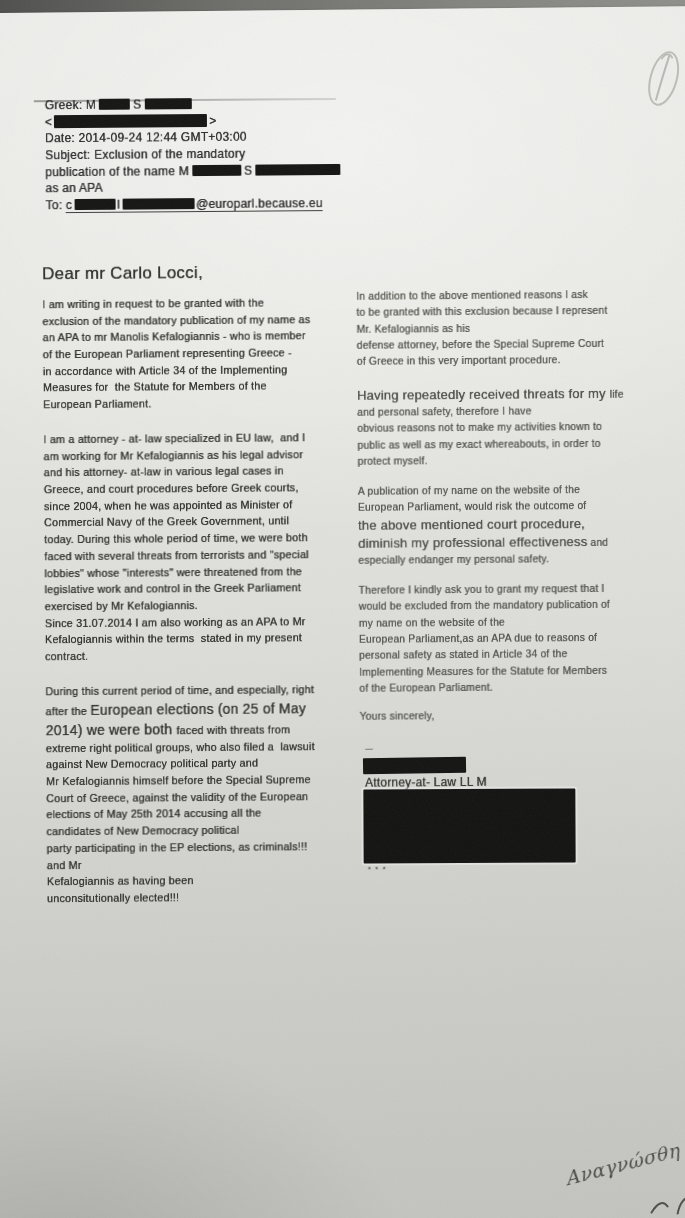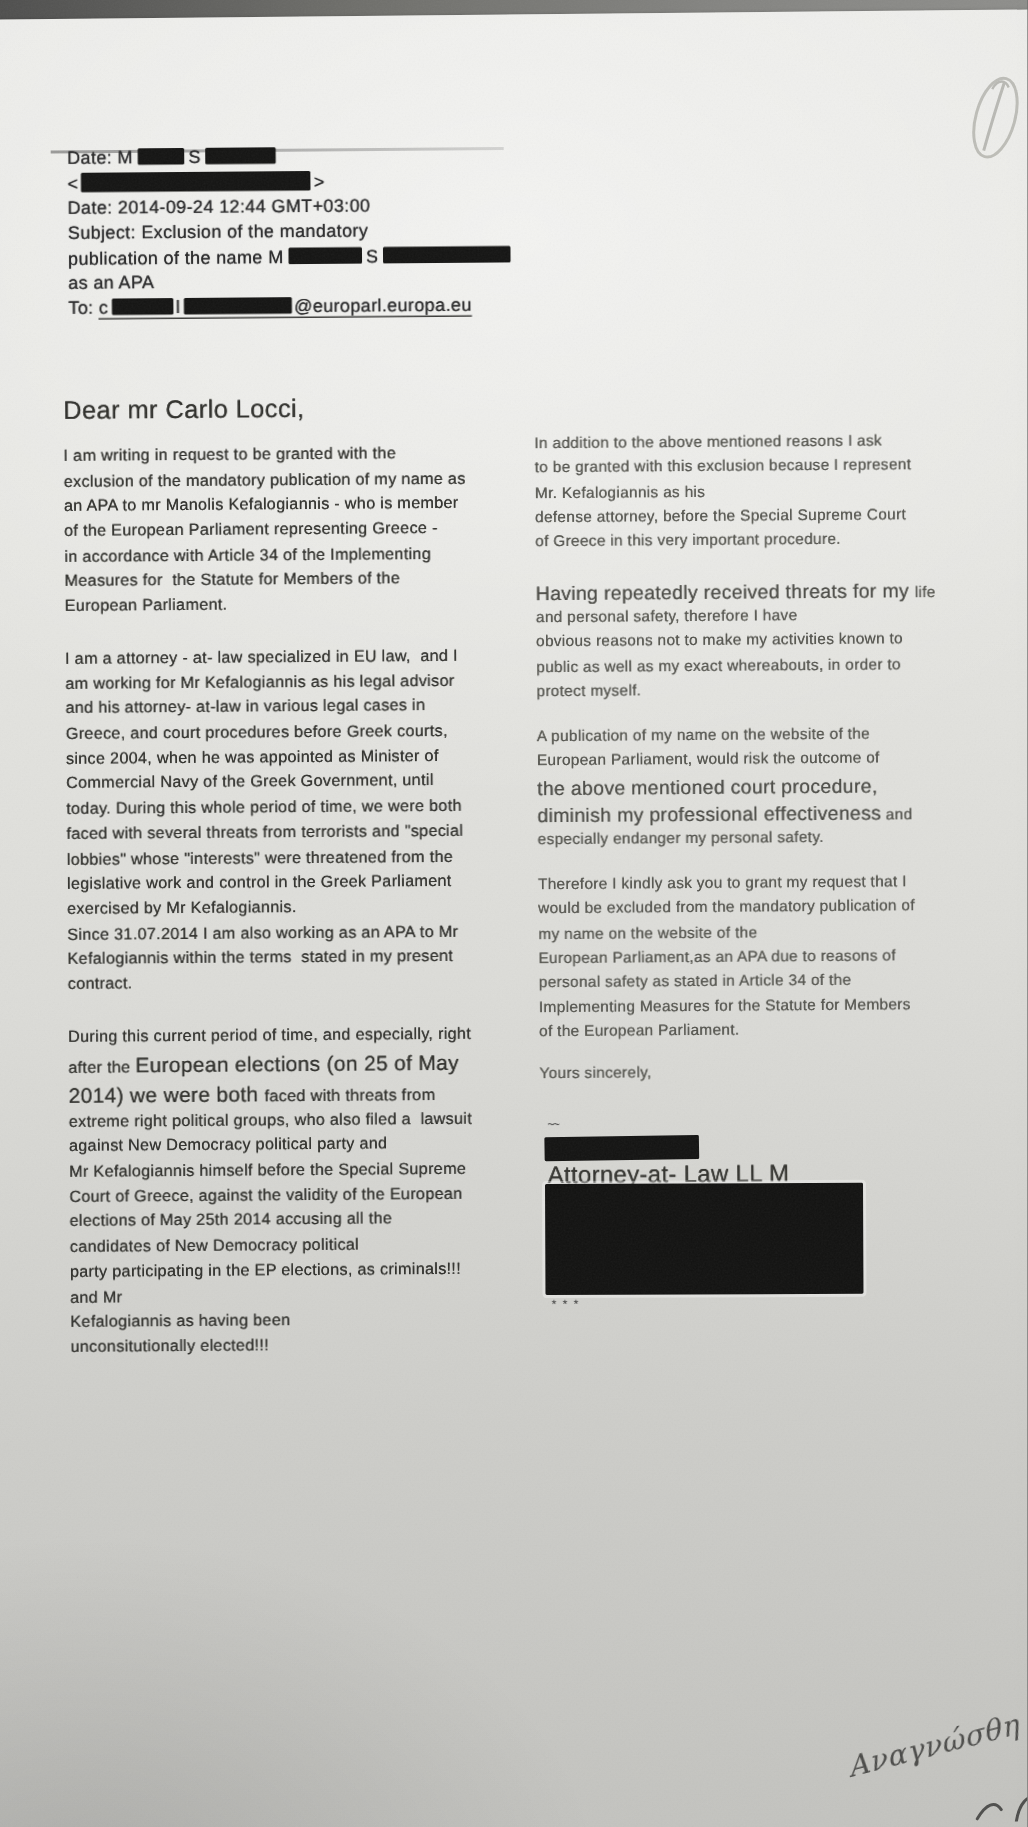--- a/index.html
+++ b/index.html
@@ -48,21 +48,21 @@
         filter:blur(.3px);text-shadow:0 0 .4px currentColor;}
   .lp1{top:295px;} .lp2{top:430px;} .lp3{top:682px;}
   .rpA{top:290px;} .rpB{top:388px;} .rpC{top:485px;} .rpD{top:584px;}
   .closing{top:712px;}
 
   
   .sig-mark-top{position:absolute;left:359px;top:746px;font-size:8px;color:#222;
         letter-spacing:-1px;filter:blur(.3px);}
   .sig-bar-small{position:absolute;left:357px;top:759px;width:103px;height:16px;
         background:#131312;border-radius:1px;transform:rotate(-.4deg);}
-  .sig-title{position:absolute;left:359px;top:777px;font-size:16px;color:#33332f;
+  .sig-title{position:absolute;left:359px;top:777px;font-size:12px;color:#33332f;
         letter-spacing:.2px;filter:blur(.35px);text-shadow:0 0 .4px currentColor;white-space:pre;}
   .sig-bar-big{position:absolute;left:357px;top:791px;width:212px;height:74px;
         background:#121211;border-radius:1px;transform:rotate(.2deg);
         box-shadow:0 0 0 2px rgba(255,255,255,.35);}
   .sig-mark-bottom{position:absolute;left:361px;top:866px;font-size:8px;color:#333;
         letter-spacing:1px;filter:blur(.3px);}
 
   
   .handwriting{position:absolute;left:556px;top:1156px;font-family:"DejaVu Serif", serif;
         font-style:italic;font-size:19px;color:#3b3b39;letter-spacing:.5px;
@@ -84,27 +84,27 @@
 
     <div class="pencil-mark">
       <svg width="42" height="70" viewBox="0 0 42 70">
         <ellipse cx="21" cy="36" rx="13" ry="27" transform="rotate(16 21 36)" fill="none" stroke="#97978f" stroke-width="2"></ellipse>
         <path d="M27 13 C22 28 17 44 13 58" fill="none" stroke="#8f8f88" stroke-width="2"></path>
         <path d="M19 17 C23 10 28 11 30 16" fill="none" stroke="#8f8f88" stroke-width="1.6"></path>
       </svg>
     </div>
 
     <div class="hdr">
-      <div class="hline"><span>Date: M</span><span class="bar b1"></span><span>S</span><span class="bar b2"></span></div>
+      <div class="hline"><span>Greek: M</span><span class="bar b1"></span><span>S</span><span class="bar b2"></span></div>
       <div class="hline"><span>&lt;</span><span class="bar b3"></span><span>&gt;</span></div>
       <div class="hline">Date: 2014-09-24 12:44 GMT+03:00</div>
       <div class="hline">Subject: Exclusion of the mandatory</div>
       <div class="hline"><span>publication of the name M</span><span class="bar b4"></span><span>S</span><span class="bar b5"></span></div>
       <div class="hline">as an APA</div>
-      <div class="hline"><span>To: </span><span class="mail-link"><span>c</span><span class="bar b6"></span><span>l</span><span class="bar b7"></span><span>@europarl.europa.eu</span></span></div>
+      <div class="hline"><span>To: </span><span class="mail-link"><span>c</span><span class="bar b6"></span><span>l</span><span class="bar b7"></span><span>@europarl.because.eu</span></span></div>
     </div>
 
     <div class="block greeting">Dear mr Carlo Locci,</div>
 
     <div class="block lcol lp1"><div class="ln"><span>I am writing in request to be granted with the</span></div><div class="ln"><span>exclusion of the mandatory publication of my name as</span></div><div class="ln"><span>an APA to mr Manolis Kefalogiannis - who is member</span></div><div class="ln"><span>of the European Parliament representing Greece -</span></div><div class="ln"><span>in accordance with Article 34 of the Implementing</span></div><div class="ln"><span>Measures for  the Statute for Members of the</span></div><div class="ln"><span>European Parliament.</span></div></div>
     <div class="block lcol lp2"><div class="ln"><span>I am a attorney - at- law specialized in EU law,  and I</span></div><div class="ln"><span>am working for Mr Kefalogiannis as his legal advisor</span></div><div class="ln"><span>and his attorney- at-law in various legal cases in</span></div><div class="ln"><span>Greece, and court procedures before Greek courts,</span></div><div class="ln"><span>since 2004, when he was appointed as Minister of</span></div><div class="ln"><span>Commercial Navy of the Greek Government, until</span></div><div class="ln"><span>today. During this whole period of time, we were both</span></div><div class="ln"><span>faced with several threats from terrorists and "special</span></div><div class="ln"><span>lobbies" whose "interests" were threatened from the</span></div><div class="ln"><span>legislative work and control in the Greek Parliament</span></div><div class="ln"><span>exercised by Mr Kefalogiannis.</span></div><div class="ln"><span>Since 31.07.2014 I am also working as an APA to Mr</span></div><div class="ln"><span>Kefalogiannis within the terms  stated in my present</span></div><div class="ln"><span>contract.</span></div></div>
     <div class="block lcol lp3"><div class="ln"><span>During this current period of time, and especially, right</span></div><div class="ln tall"><span>after the </span><span class="lg">European elections (on 25 of May</span></div><div class="ln tall"><span class="lg">2014) we were both </span><span>faced with threats from</span></div><div class="ln"><span>extreme right political groups, who also filed a  lawsuit</span></div><div class="ln"><span>against New Democracy political party and</span></div><div class="ln"><span>Mr Kefalogiannis himself before the Special Supreme</span></div><div class="ln"><span>Court of Greece, against the validity of the European</span></div><div class="ln"><span>elections of May 25th 2014 accusing all the</span></div><div class="ln"><span>candidates of New Democracy political</span></div><div class="ln"><span>party participating in the EP elections, as criminals!!!</span></div><div class="ln"><span>and Mr</span></div><div class="ln"><span>Kefalogiannis as having been</span></div><div class="ln"><span>unconsitutionally elected!!!</span></div></div>
 
     <div class="block rcol rpA"><div class="ln"><span>In addition to the above mentioned reasons I ask</span></div><div class="ln"><span>to be granted with this exclusion because I represent</span></div><div class="ln"><span>Mr. Kefalogiannis as his</span></div><div class="ln"><span>defense attorney, before the Special Supreme Court</span></div><div class="ln"><span>of Greece in this very important procedure.</span></div></div>
     <div class="block rcol rpB"><div class="ln tall"><span class="lg">Having repeatedly received threats for my </span><span>life</span></div><div class="ln"><span>and personal safety, therefore I have</span></div><div class="ln"><span>obvious reasons not to make my activities known to</span></div><div class="ln"><span>public as well as my exact whereabouts, in order to</span></div><div class="ln"><span>protect myself.</span></div></div>

